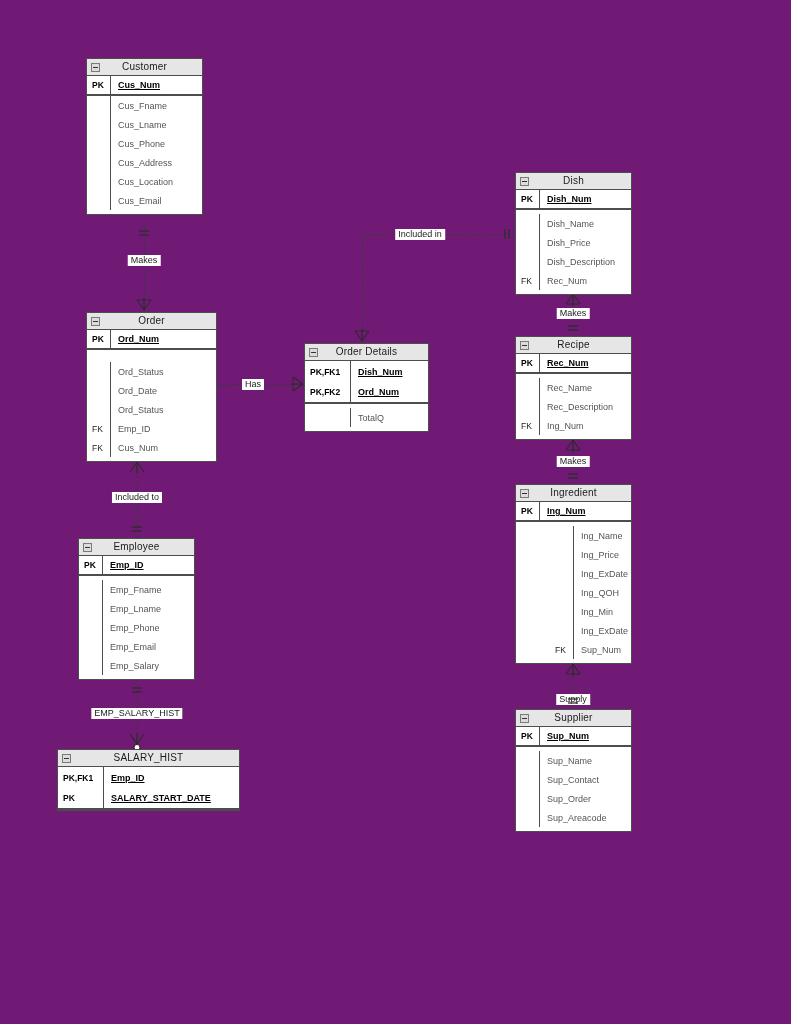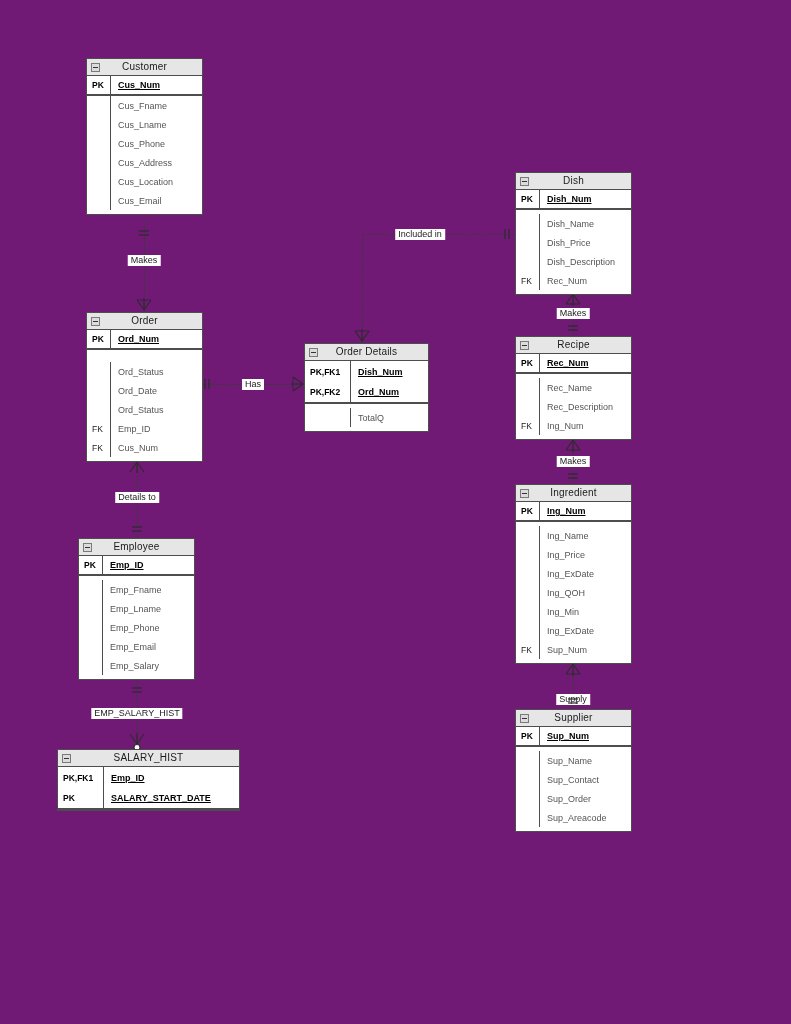--- a/index.html
+++ b/index.html
@@ -171,21 +171,21 @@
           <div class="row">
             <div class="key"></div>
             <div class="fld">Cus_Location</div>
           </div>
           <div class="row">
             <div class="key"></div>
             <div class="fld">Cus_Email</div>
           </div>
         </div>
       </div>
-      <div class="entity k-narrow" style="left: 86px; top: 312px; width: 117px;">
+      <div class="entity k-narrow" style="left: 86px; top: 312px; width: 131px;">
         <div class="entity-header">
           <span class="collapse-icon"></span>
           <span class="entity-title">Order</span>
         </div>
         <div style="border-bottom: 1px solid rgb(77, 77, 77);">
           <div class="row pkrow" style="height: 19px;">
             <div class="key">PK</div>
             <div class="fld">Ord_Num</div>
           </div>
         </div>
@@ -294,21 +294,21 @@
         <div class="entity-header">
           <span class="collapse-icon"></span>
           <span class="entity-title">Ingredient</span>
         </div>
         <div style="border-bottom: 1px solid rgb(77, 77, 77);">
           <div class="row pkrow" style="height: 19px;">
             <div class="key">PK</div>
             <div class="fld">Ing_Num</div>
           </div>
         </div>
-        <div class="body-sec" style="padding-top: 4px; padding-bottom: 4px;">
+        <div class="body-sec" style="padding-top: 4px; padding-bottom: 4px; margin-left: 34px;">
           <div class="row">
             <div class="key"></div>
             <div class="fld">Ing_Name</div>
           </div>
           <div class="row">
             <div class="key"></div>
             <div class="fld">Ing_Price</div>
           </div>
           <div class="row">
             <div class="key"></div>
@@ -439,21 +439,21 @@
           <line x1="9" y1="11" x2="16" y2="1" stroke="#2b2b2b" stroke-width="1.1"></line>
           <circle cx="9" cy="14.5" r="3" fill="#ffffff" stroke="#2b2b2b" stroke-width="1.1"></circle>
         </svg>
       </div>
       <div class="marker" style="left: 128px; top: 522px; width: 18px; height: 18px; transform: rotate(180deg);">
         <svg width="18" height="18" viewBox="0 0 18 18">
           <line x1="4" y1="9" x2="14" y2="9" stroke="#2b2b2b" stroke-width="1.2"></line>
           <line x1="4" y1="13" x2="14" y2="13" stroke="#2b2b2b" stroke-width="1.2"></line>
         </svg>
       </div>
-      <div class="rel-label" style="left: 137px; top: 492px; transform: translateX(-50%);">Details to</div>
+      <div class="rel-label" style="left: 137px; top: 492px; transform: translateX(-50%);">Included to</div>
       <div class="vline" style="left: 137px; top: 680px; height: 69px;"></div>
       <div class="marker" style="left: 128px; top: 679px; width: 18px; height: 18px; transform: rotate(0deg);">
         <svg width="18" height="18" viewBox="0 0 18 18">
           <line x1="4" y1="9" x2="14" y2="9" stroke="#2b2b2b" stroke-width="1.2"></line>
           <line x1="4" y1="13" x2="14" y2="13" stroke="#2b2b2b" stroke-width="1.2"></line>
         </svg>
       </div>
       <div class="marker" style="left: 128px; top: 733px; width: 18px; height: 18px; transform: rotate(0deg);">
         <svg width="18" height="18" viewBox="0 0 18 18">
           <line x1="9" y1="11" x2="2" y2="1" stroke="#2b2b2b" stroke-width="1.1"></line>

